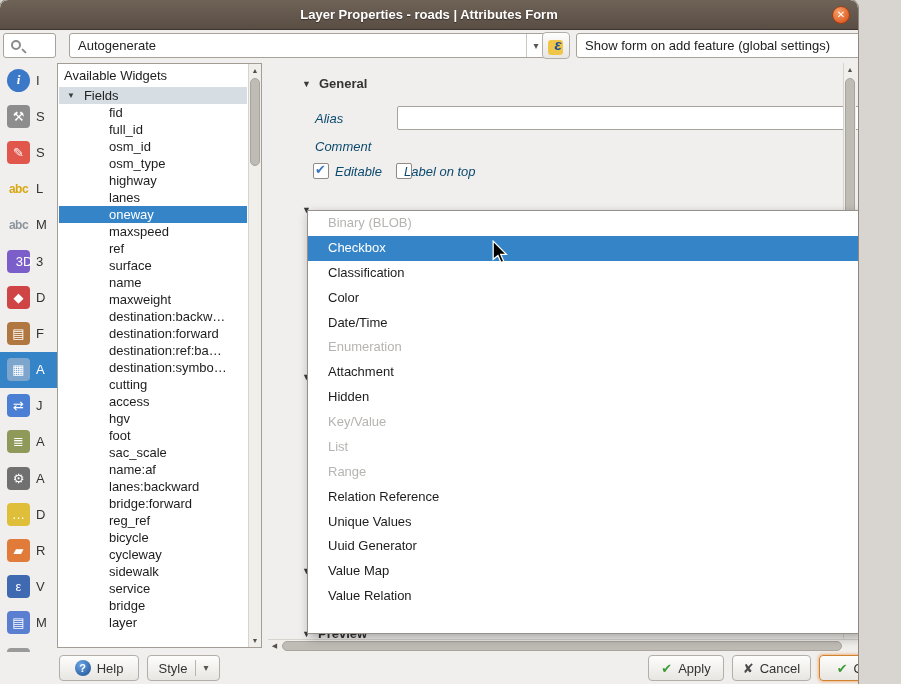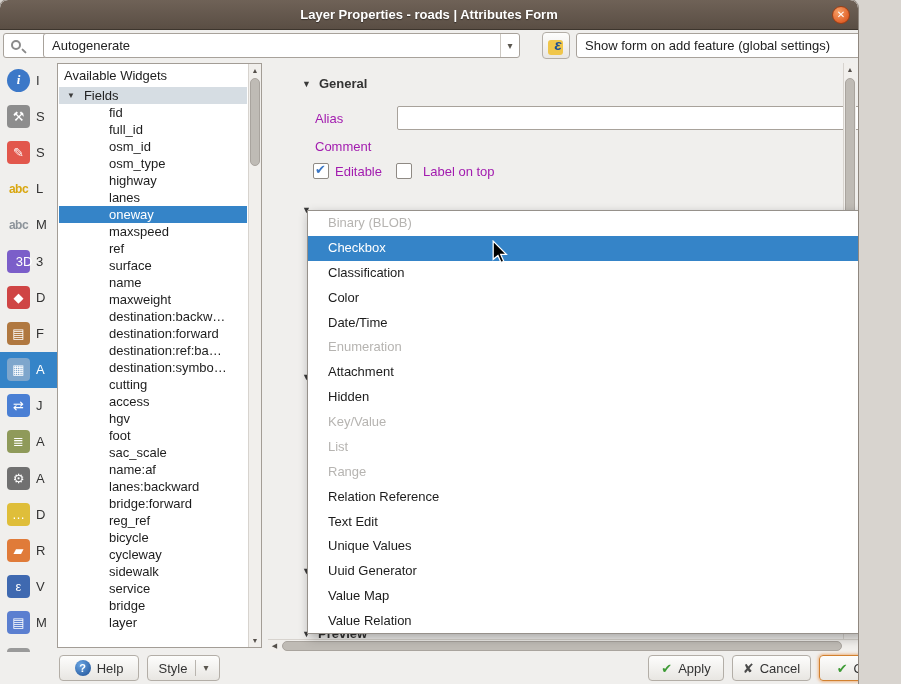--- a/index.html
+++ b/index.html
@@ -19,21 +19,21 @@
   
   .topbar { position:absolute; left:0; top:30px; right:0; height:32px; }
   .search-box { position:absolute; left:3px; top:3px; width:53px; height:25px; background:#fff;
     border:1px solid #a8a29b; border-radius:3px; }
   .mag { position:absolute; left:7px; top:6px; width:10px; height:10px; border:2px solid #8a8a8a; border-radius:50%; }
   .mag::after { content:""; position:absolute; left:8px; top:8px; width:6px; height:2px; background:#8a8a8a; transform:rotate(45deg); border-radius:1px; }
   .combo { position:absolute; top:3px; height:25px; background:#fff; border:1px solid #a8a29b; border-radius:3px;
     display:flex; align-items:center; padding-left:8px; color:#222; }
   .combo .arrow-zone { position:absolute; right:0; top:0; bottom:0; width:19px; border-left:1px solid #ccc8c2;
     display:flex; align-items:center; justify-content:center; color:#5a564f; font-size:10px; }
-  .combo.autogen { left:43px; width:477px;align-items:center; }
+  .combo.autogen { left:69px; width:477px;align-items:center; }
   .combo.showform { left:576px; width:319px;align-items:center; }
   .btn-expr { position:absolute; left:542px; top:2px; width:28px; height:27px;
     background:linear-gradient(#fdfdfc,#e9e7e4); border:1px solid #b3aea7; border-radius:4px;
     display:flex; align-items:center; justify-content:center; }
   .btn-expr .eps-bg { position:absolute; width:15px; height:15px; background:#f0c64a; border-radius:3px; left:5px; top:7px; }
   .btn-expr .eps { position:relative; color:#1d4f93; font-weight:bold; font-style:italic; font-size:15px; left:2px; top:-1px; }
 
   
   .icon-strip { position:absolute; left:0; top:62px; width:57px; height:590px; overflow:hidden; }
   .icon-row { height:36.2px; display:flex; align-items:center; gap:6px; padding-left:7px; white-space:nowrap; }
@@ -63,21 +63,21 @@
   .sb-up { top:0; } .sb-down { bottom:0; } .sb-left { left:0; } .sb-right { right:0; }
   .sb-thumb { position:absolute; background:#bfbbb5; border:1px solid #a9a49e; border-radius:6px; }
   .scrollbar-v .sb-thumb { left:1px; right:1px; }
   .scrollbar-h .sb-thumb { top:1px; bottom:1px; }
   .tree-scroll { right:0; top:0; bottom:0; border-left:1px solid #d7d3ce; }
 
   
   .right-area { position:absolute; left:262px; top:62px; right:0; bottom:32px; }
   .section-arrow { position:absolute; font-size:9px; color:#3a3a3a; }
   .section-title { position:absolute; font-weight:bold; color:#333; }
-  .flabel { position:absolute; color:#a21caf; }
+  .flabel { position:absolute; color:#0c4a6e;font-style:italic; }
   .alias-input { position:absolute; left:135px; top:44px; width:464px; height:24px; background:#fff;
     border:1px solid #a8a29b; border-radius:2px; padding:0 6px; font:inherit; }
   .checkbox { position:absolute; width:16px; height:16px; background:#fff; border:1px solid #8f8a84; border-radius:2px; }
   .checkbox.checked::after { content:"✔"; position:absolute; left:1px; top:-2px; font-size:13px; color:#3a76c4; }
   .preview-partial { position:absolute; left:56px; top:564px; font-weight:bold; color:#333; z-index:1; }
   .right-scroll { right:2px; top:1px; height:585px; }
   .bottom-scroll { left:6px; top:577px; width:612px; }
 
   
   .dropdown { position:absolute; left:307px; top:210px; width:555px; height:424px; background:#fff;
@@ -310,21 +310,21 @@
     <span class="section-arrow" style="left:40px; top:17px;">▼</span>
     <span class="section-title" style="left:57px; top:14px;">General</span>
 
     <span class="flabel" style="left:53px; top:49px;">Alias</span>
     <input class="alias-input" value="" style="">
     <span class="flabel" style="left:53px; top:77px;">Comment</span>
 
     <span class="checkbox checked" style="left:51px; top:101px;"></span>
     <span class="flabel" style="left:73px; top:102px;">Editable</span>
     <span class="checkbox" style="left:134px; top:101px;"></span>
-    <span class="flabel" style="left:161px; top:102px;">Label on top</span>
+    <span class="flabel" style="left:142px; top:102px;">Label on top</span>
 
     <span class="section-arrow" style="left:40px; top:143px;">▼</span>
     <span class="section-arrow" style="left:40px; top:310px;">▼</span>
     <span class="section-arrow" style="left:40px; top:504px;">▼</span>
     <span class="section-arrow" style="left:40px; top:567px;">▼</span>
     <span class="preview-partial">Preview</span>
 
     <div class="scrollbar-v right-scroll">
       <span class="sb-btn sb-up">▲</span>
       <div class="sb-thumb" style="top:15px; height:155px;"></div>
@@ -356,21 +356,20 @@
       <div class="dd-item"><span>Hidden</span></div>
 
       <div class="dd-item disabled"><span>Key/Value</span></div>
 
       <div class="dd-item disabled"><span>List</span></div>
 
       <div class="dd-item disabled"><span>Range</span></div>
 
       <div class="dd-item"><span>Relation Reference</span></div>
 
-      <div class="dd-item"><span>Text Edit</span></div>
 
       <div class="dd-item"><span>Unique Values</span></div>
 
       <div class="dd-item"><span>Uuid Generator</span></div>
 
       <div class="dd-item"><span>Value Map</span></div>
 
       <div class="dd-item"><span>Value Relation</span></div>
     </div>
 

